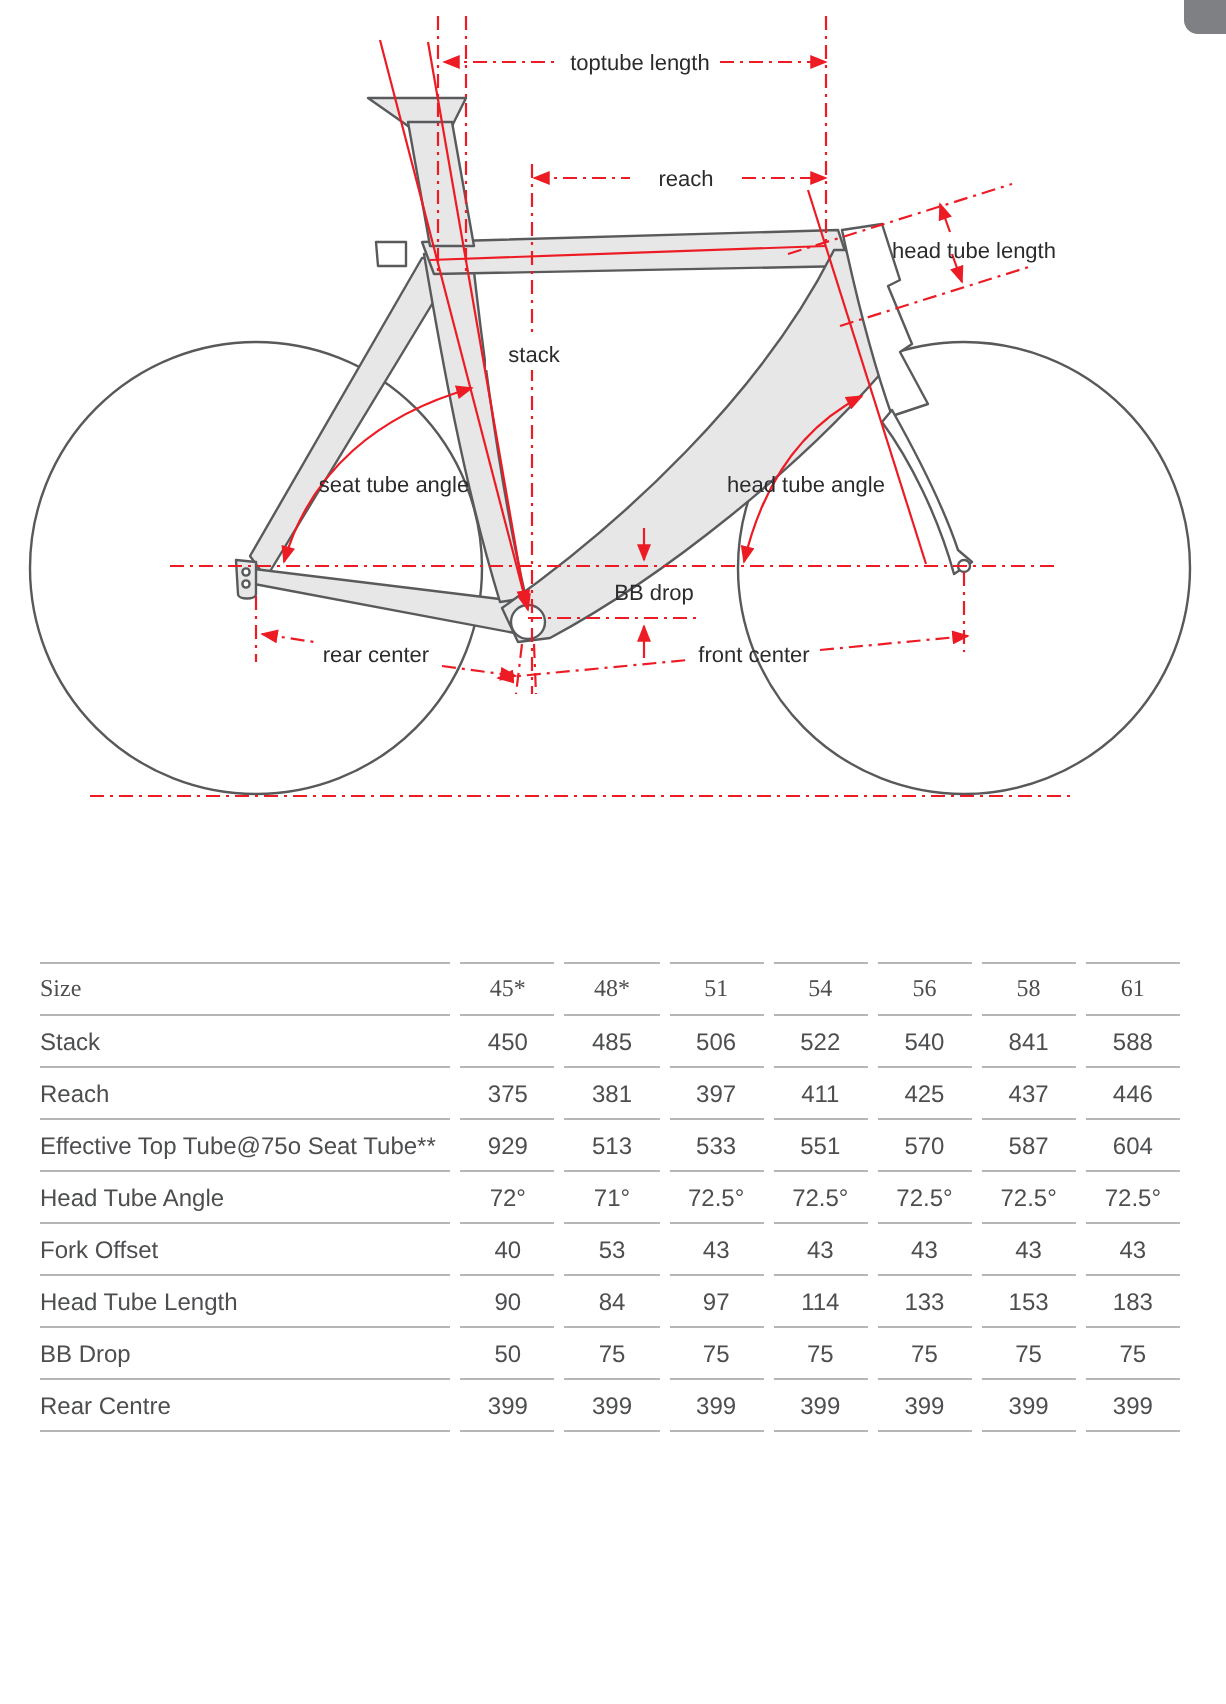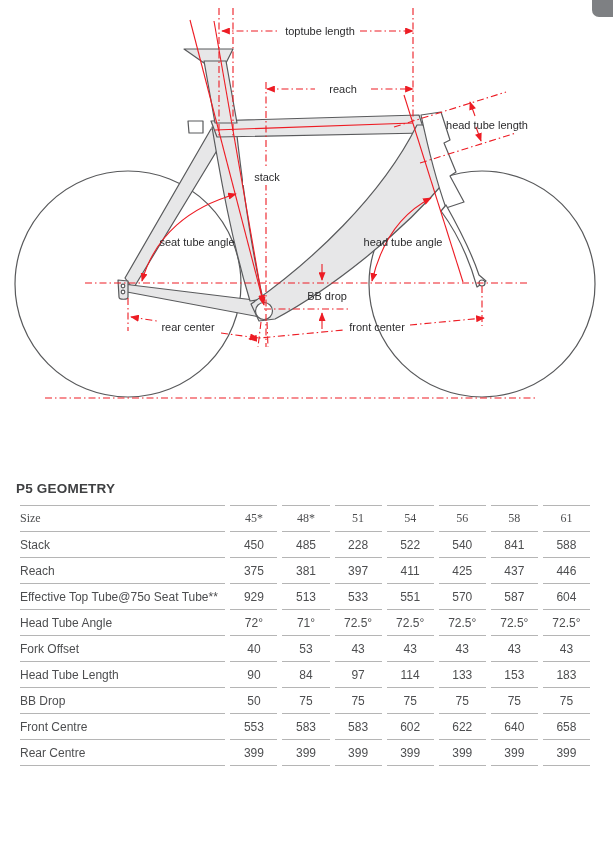--- a/index.html
+++ b/index.html
@@ -124,38 +124,37 @@
     <text class="dim-label" x="197" y="246" text-anchor="middle">seat tube angle</text>
     <text class="dim-label" x="403" y="246" text-anchor="middle">head tube angle</text>
     <text class="dim-label" x="327" y="300" text-anchor="middle">BB drop</text>
     <text class="dim-label" x="188" y="331" text-anchor="middle">rear center</text>
     <text class="dim-label" x="377" y="331" text-anchor="middle">front center</text>
   </g>
 </svg>
 </div>
 
 <div class="table-wrap">
-  <div class="geo-title">P5 GEOMETRY</div>
   <table class="geo-table">
     <tbody>
       <tr>
         <td class="lbl">Size</td>
         <td class="val">45*</td>
         <td class="val">48*</td>
         <td class="val">51</td>
         <td class="val">54</td>
         <td class="val">56</td>
         <td class="val">58</td>
         <td class="val">61</td>
       </tr>
       <tr>
         <td class="lbl">Stack</td>
         <td class="val">450</td>
         <td class="val">485</td>
-        <td class="val">228</td>
+        <td class="val">506</td>
         <td class="val">522</td>
         <td class="val">540</td>
         <td class="val">841</td>
         <td class="val">588</td>
       </tr>
       <tr>
         <td class="lbl">Reach</td>
         <td class="val">375</td>
         <td class="val">381</td>
         <td class="val">397</td>
@@ -208,30 +207,20 @@
         <td class="lbl">BB Drop</td>
         <td class="val">50</td>
         <td class="val">75</td>
         <td class="val">75</td>
         <td class="val">75</td>
         <td class="val">75</td>
         <td class="val">75</td>
         <td class="val">75</td>
       </tr>
       <tr>
-        <td class="lbl">Front Centre</td>
-        <td class="val">553</td>
-        <td class="val">583</td>
-        <td class="val">583</td>
-        <td class="val">602</td>
-        <td class="val">622</td>
-        <td class="val">640</td>
-        <td class="val">658</td>
-      </tr>
-      <tr>
         <td class="lbl">Rear Centre</td>
         <td class="val">399</td>
         <td class="val">399</td>
         <td class="val">399</td>
         <td class="val">399</td>
         <td class="val">399</td>
         <td class="val">399</td>
         <td class="val">399</td>
       </tr>
     </tbody>

